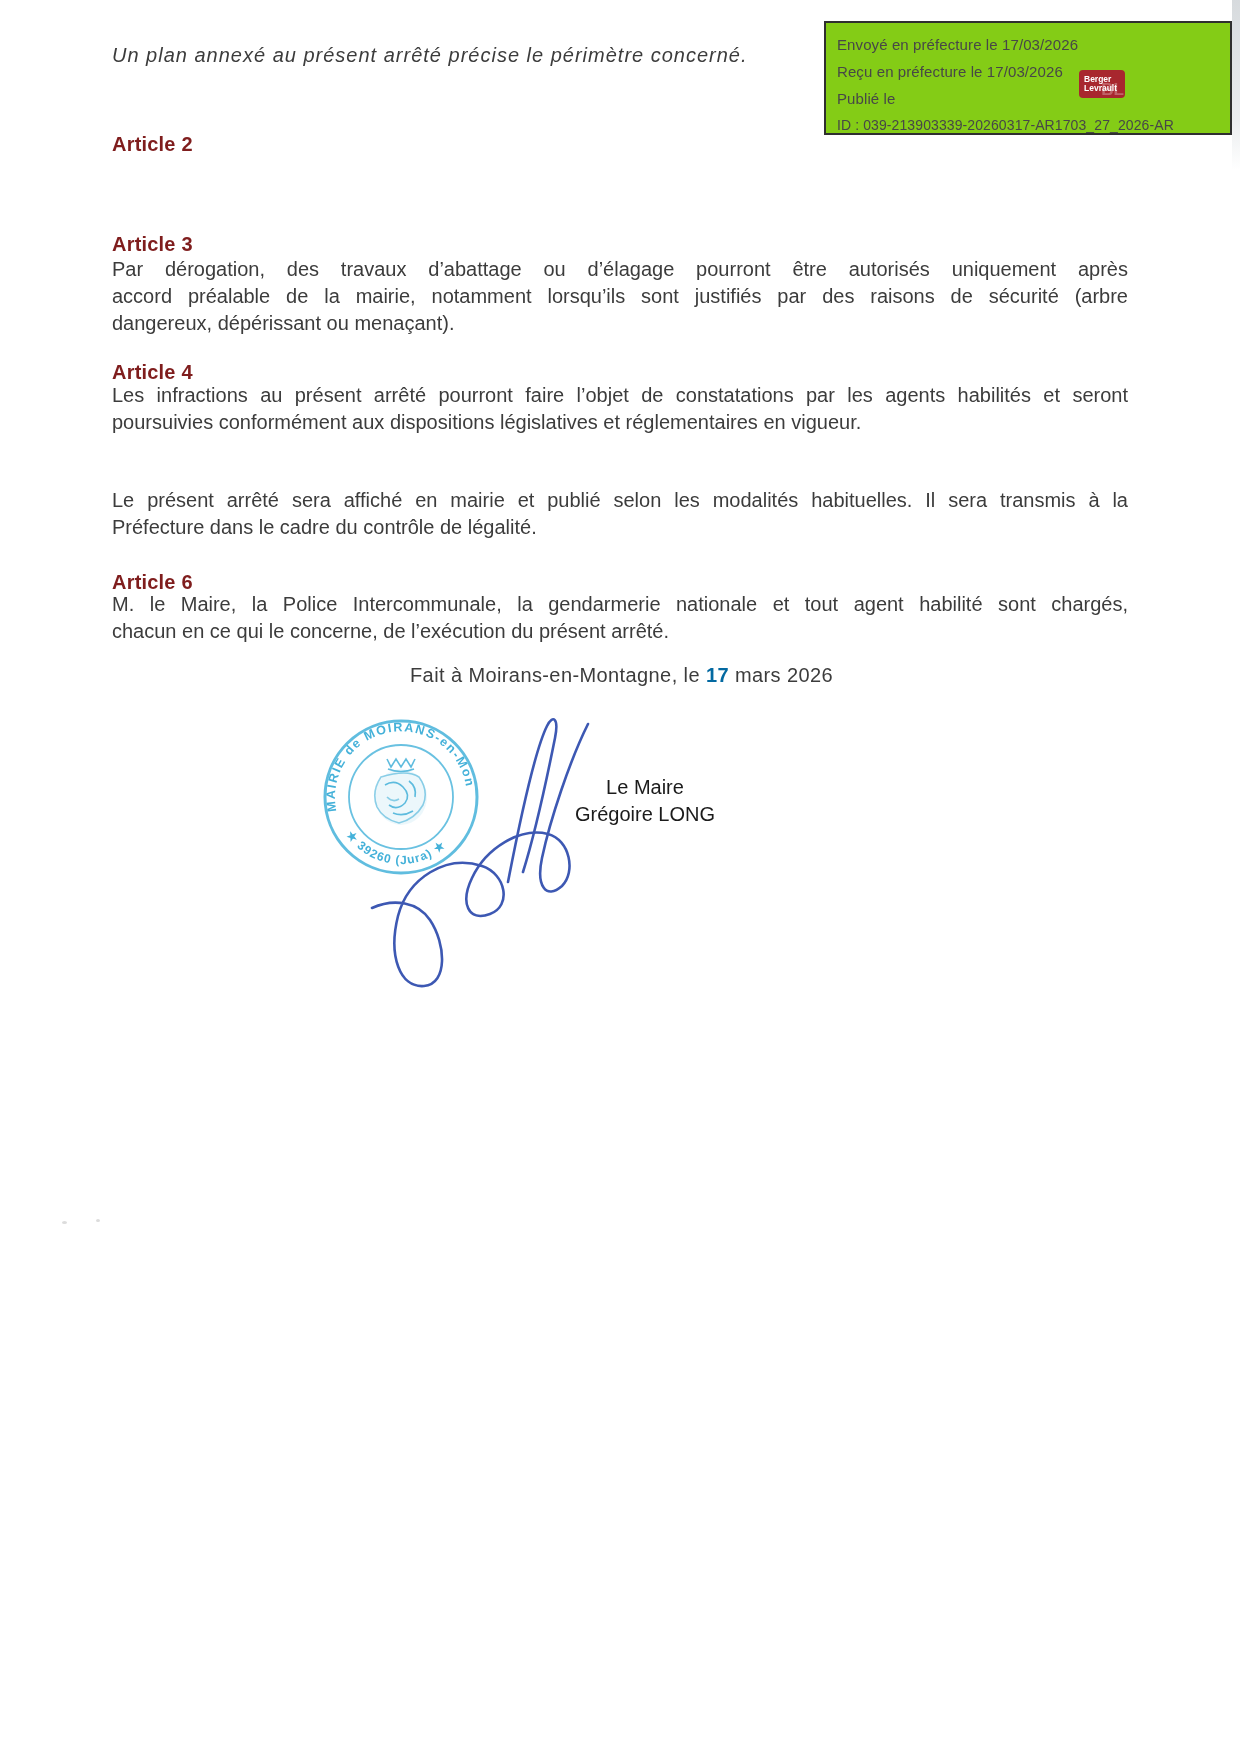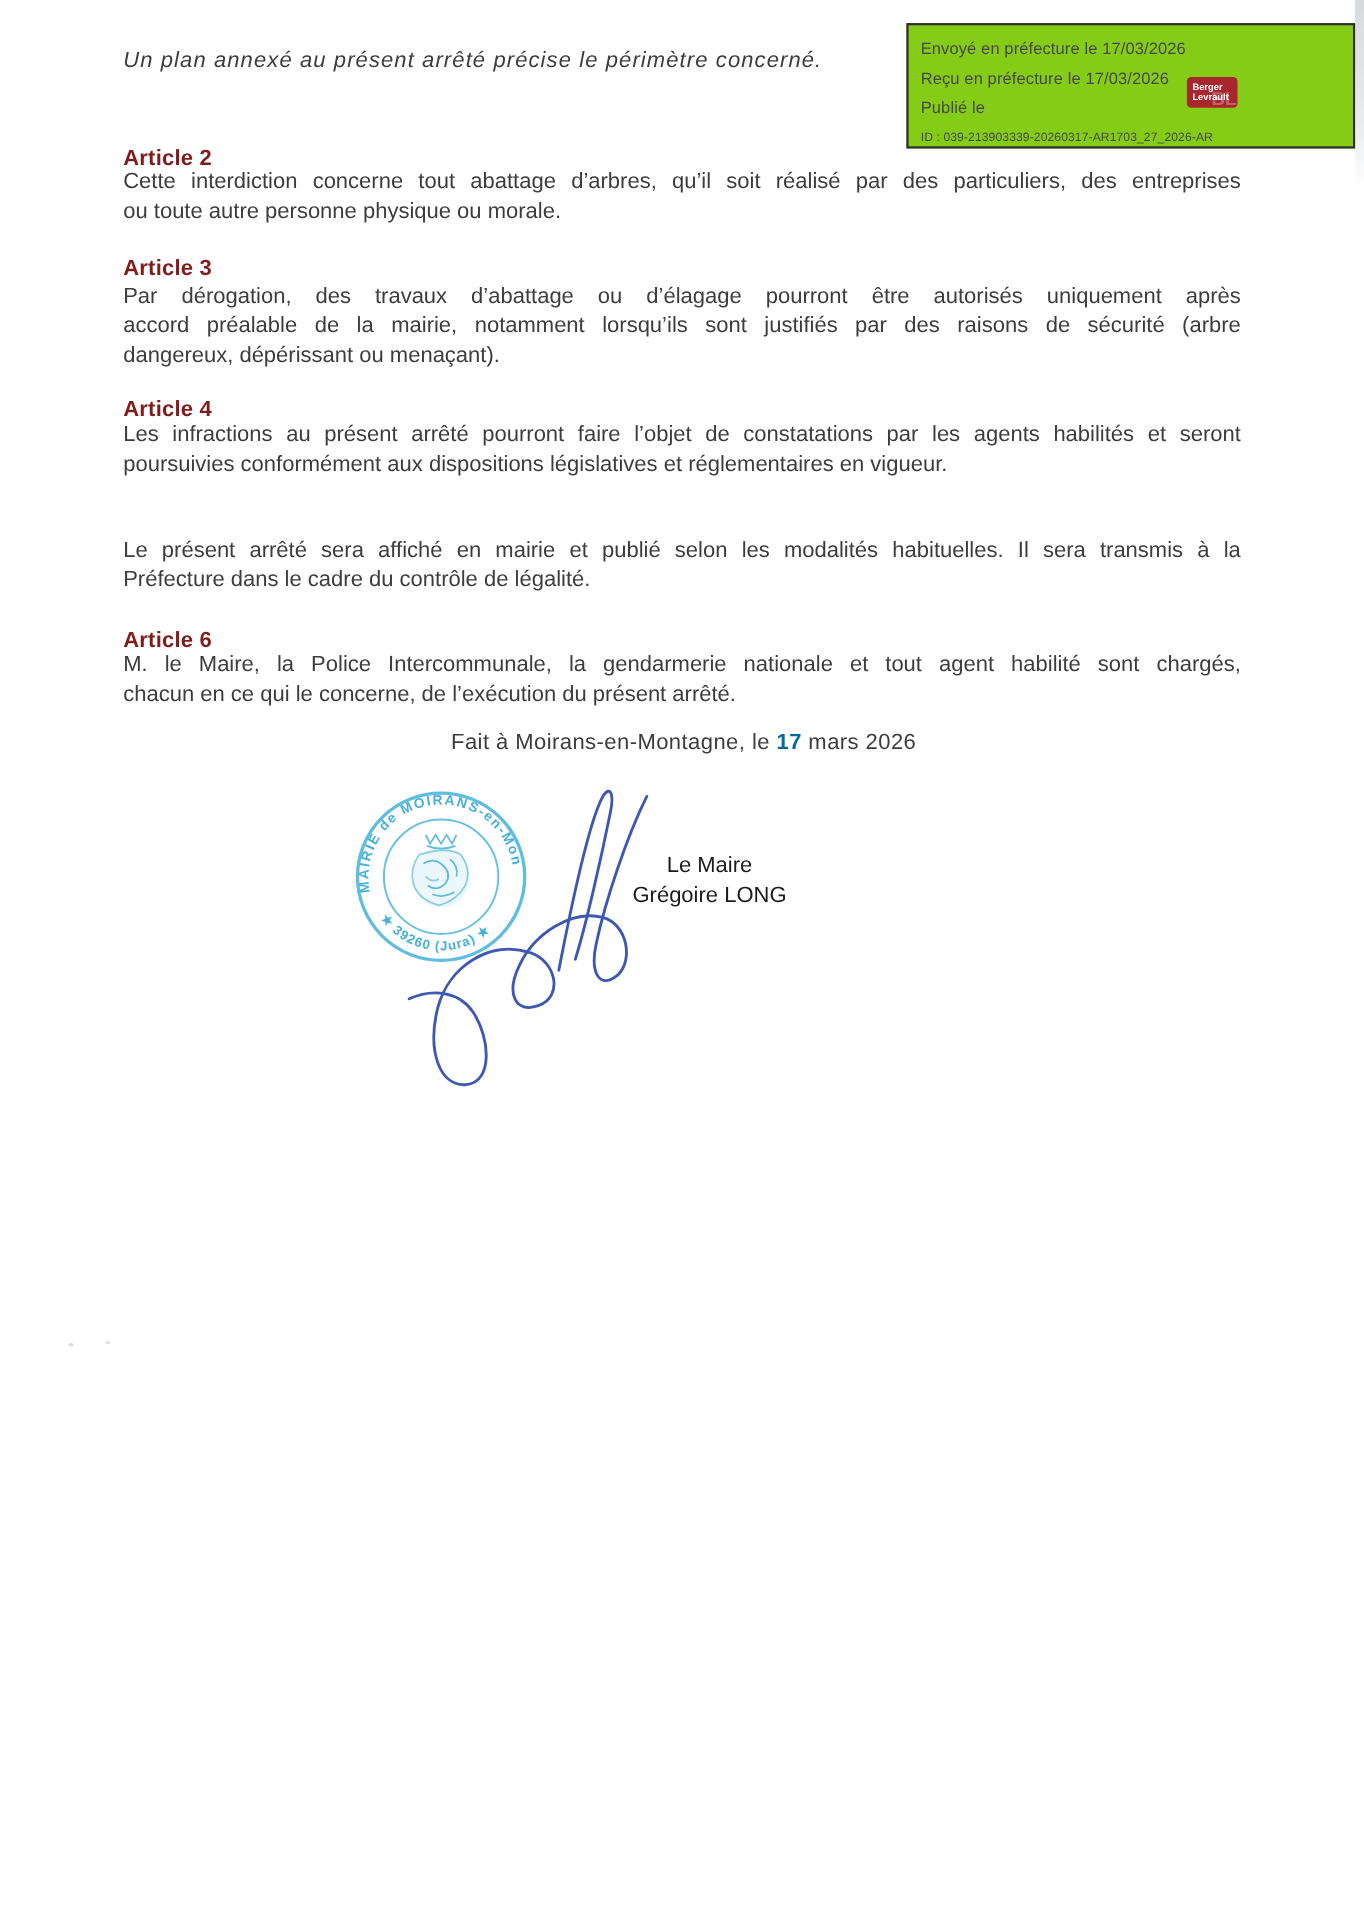--- a/index.html
+++ b/index.html
@@ -12,21 +12,21 @@
     color:var(--ink,#3c3c3c);
     overflow:hidden;
   }
   
   .pref-box{
     position:absolute;left:824px;top:21px;width:408px;height:114px;
     border:2px solid #2f2f2f;box-sizing:border-box;
     padding:8px 0 0 11px;background:#84cc16;
   }
   .pref-line{font-size:15px;line-height:27px;color:#474747;letter-spacing:.1px;}
-  .pref-id{font-size:11px;line-height:27px;color:#474747;letter-spacing:.1px;}
+  .pref-id{font-size:14px;line-height:27px;color:#474747;letter-spacing:.1px;}
   .bl-logo{
     position:absolute;left:253px;top:47px;width:46px;height:28px;
     background:var(--logo,#a8272e);border-radius:4px;
     color:#fff;font-weight:bold;font-size:8.5px;line-height:9px;
     padding:5px 16px 0 5px;box-sizing:border-box;overflow:hidden;
   }
   .bl-monogram{
     position:absolute;right:1px;bottom:0px;
     font-size:17px;font-weight:bold;color:rgba(255,255,255,0.28);
     line-height:17px;
@@ -68,24 +68,20 @@
     <div class="bl-logo">
       <div>Berger</div>
       <div>Levrault</div>
       <span class="bl-monogram">BL</span>
     </div>
   </div>
 
   <div class="tblock intro" style="top:42px;font-style:italic;">Un plan annexé au présent arrêté précise le périmètre concerné.</div>
 
   <div class="tblock art-head" style="top:131px;">Article 2</div>
-  <div class="tblock para" style="top:152px;">
-      <div class="jl">Cette interdiction concerne tout abattage d’arbres, qu’il soit réalisé par des particuliers, des entreprises</div>
-      <div class="jl last">ou toute autre personne physique ou morale.</div>
-    </div>
 
   <div class="tblock art-head" style="top:231px;">Article 3</div>
   <div class="tblock para" style="top:256px;">
       <div class="jl">Par dérogation, des travaux d’abattage ou d’élagage pourront être autorisés uniquement après</div>
       <div class="jl">accord préalable de la mairie, notamment lorsqu’ils sont justifiés par des raisons de sécurité (arbre</div>
       <div class="jl last">dangereux, dépérissant ou menaçant).</div>
     </div>
 
   <div class="tblock art-head" style="top:359px;">Article 4</div>
   <div class="tblock para" style="top:382px;">

